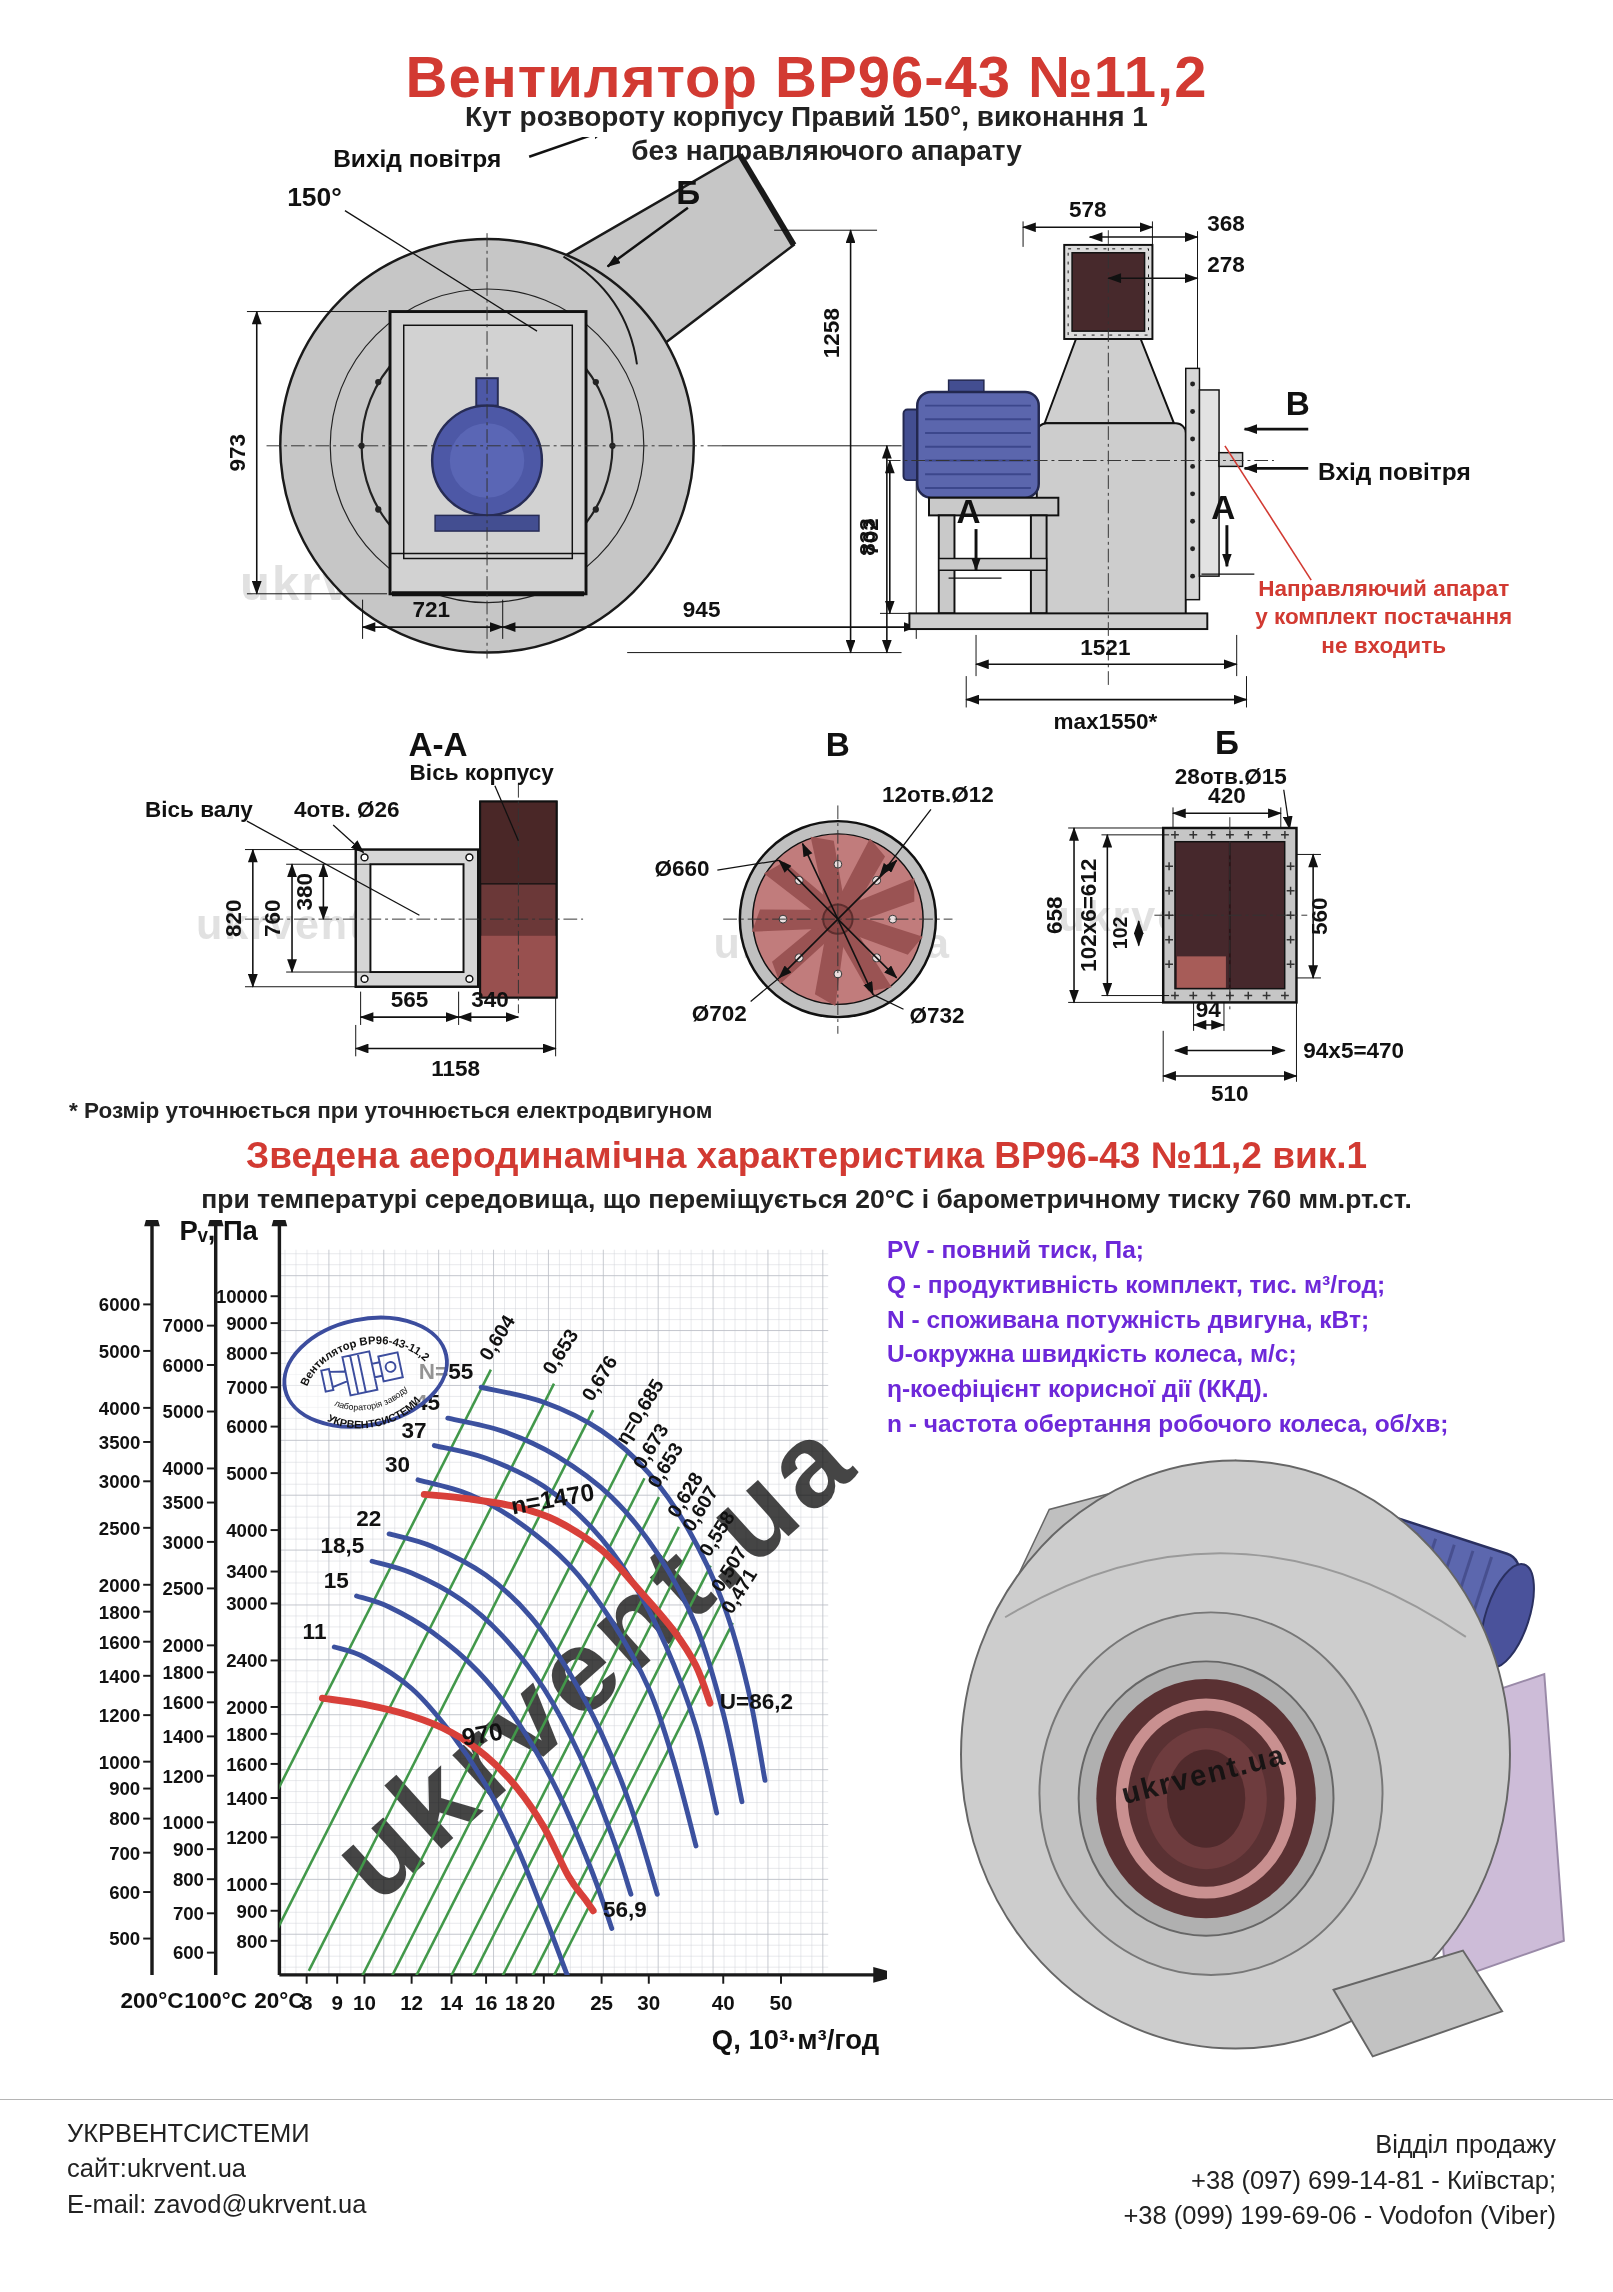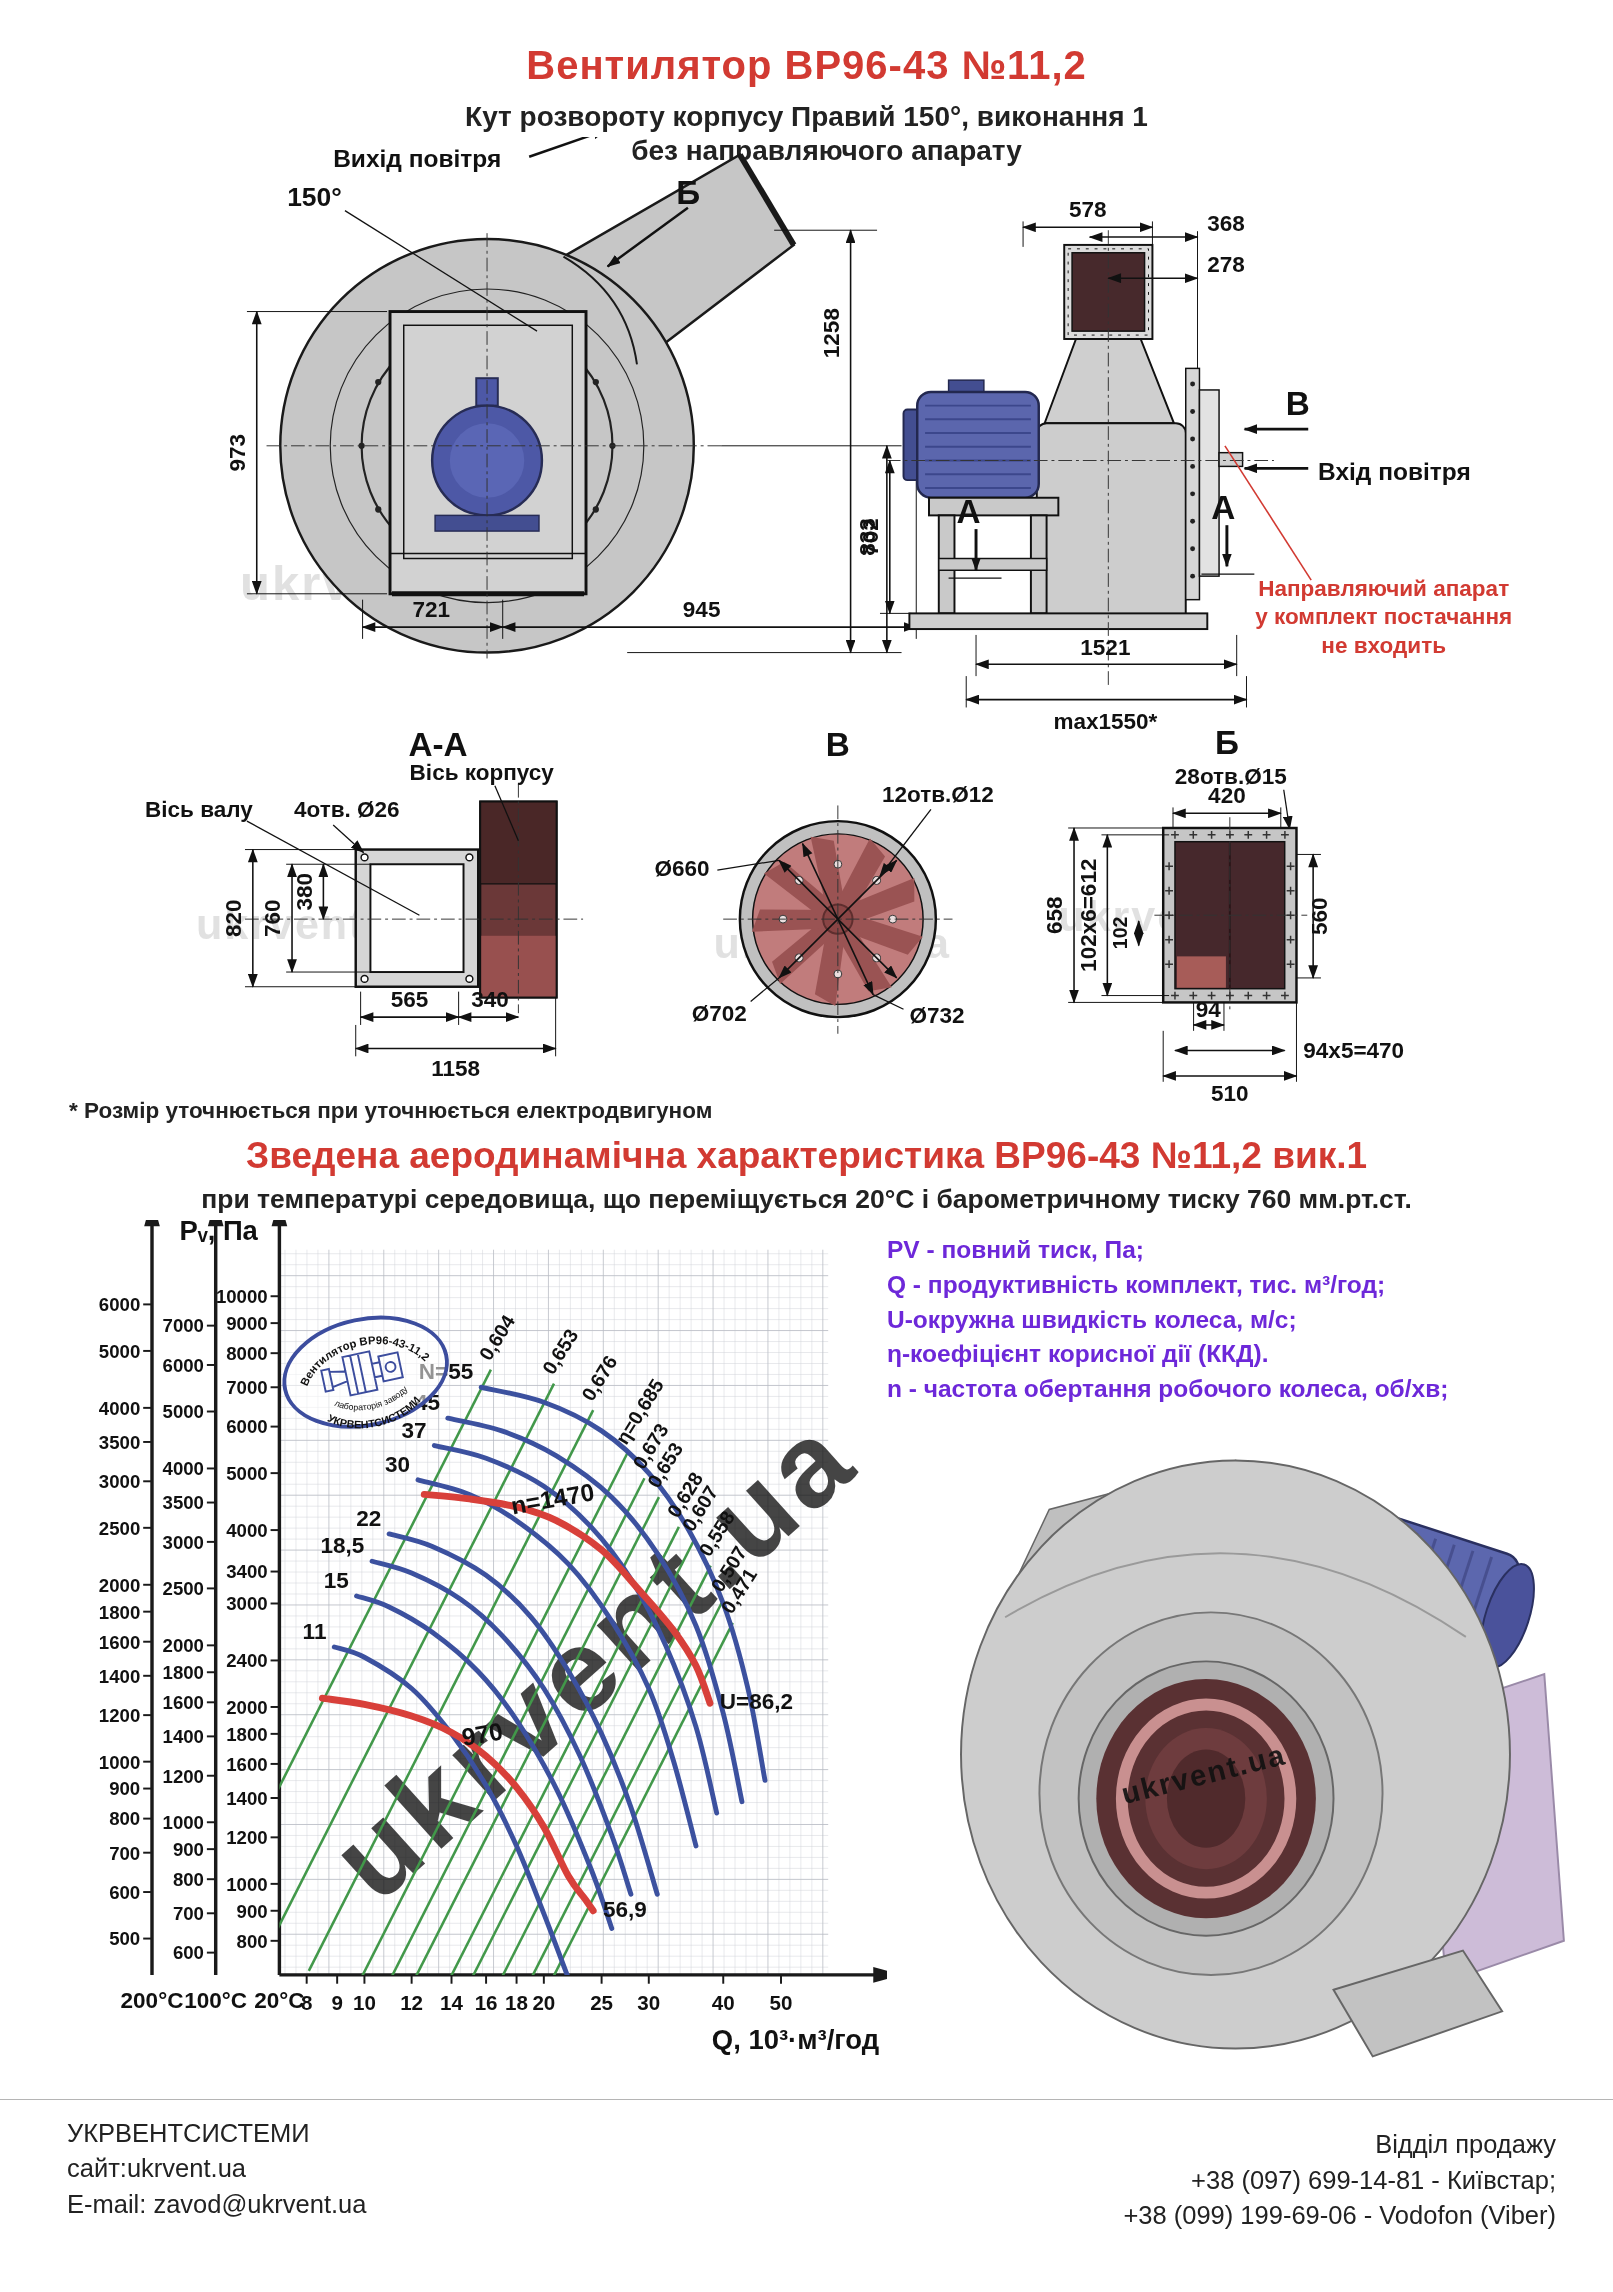--- a/index.html
+++ b/index.html
@@ -1,20 +1,20 @@
 <!DOCTYPE html>
 <html><head>
 <meta charset="utf-8">
 <style>
   html,body{margin:0;padding:0;}
   body{width:1613px;height:2293px;position:relative;background:#fff;
        font-family:"Liberation Sans",sans-serif;overflow:hidden;}
   .abs{position:absolute;}
   .ctr{left:0;right:0;text-align:center;}
-  .page-title{top:43px;font-size:40px;font-weight:bold;color:#d23a32;letter-spacing:1px;}
+  .page-title{top:43px;font-size:58px;font-weight:bold;color:#d23a32;letter-spacing:1px;}
   .page-sub1{top:101px;font-size:28px;font-weight:bold;color:#222;}
   .page-sub2{top:135px;font-size:28px;font-weight:bold;color:#222;padding-left:40px;}
   .footnote{left:69px;top:1098px;font-size:22.5px;font-weight:bold;color:#222;}
   .aero-head{top:1135px;font-size:37px;font-weight:bold;color:#d23a32;}
   .aero-sub{top:1184px;font-size:26.5px;font-weight:bold;color:#222;}
   .legend{left:887px;top:1233px;width:716px;font-size:24.5px;font-weight:bold;color:#6d28d9;line-height:1.42;}
   .footer{top:2099px;left:0;right:0;border-top:1px solid #b5b5b5;padding-top:13.7px;font-size:25.5px;color:#222;}
   .footer .fl{position:absolute;left:67px;top:15.7px;line-height:1.4;}
   .footer .fr{position:absolute;right:57px;top:3px;text-align:right;line-height:1.4;margin-top:24px;}
   svg text{font-family:"Liberation Sans",sans-serif;fill:#111;}
@@ -647,20 +647,21 @@
       <circle cx="26" cy="0" r="5" stroke="#3c4d9e" stroke-width="2" fill="none"></circle>
       <text font-size="11.5" font-weight="bold" fill="#3c4d9e"><textPath href="#stampTop" xlink:href="#stampTop" startOffset="50%" text-anchor="middle">Вентилятор ВР96-43-11,2</textPath></text>
       <text font-size="9" font-weight="normal" fill="#3c4d9e"><textPath href="#stampB1" xlink:href="#stampB1" startOffset="50%" text-anchor="middle">лабораторія заводу</textPath></text>
       <text font-size="11" font-weight="bold" fill="#3c4d9e"><textPath href="#stampB2" xlink:href="#stampB2" startOffset="50%" text-anchor="middle">УКРВЕНТСИСТЕМИ</textPath></text>
     </g>
   </svg>
 
 <div class="abs legend">
   <div>PV - повний тиск, Па;</div>
   <div>Q - продуктивність комплект, тис. м³/год;</div>
+  <div>N - споживана потужність двигуна, кВт;</div>
   <div>U-окружна швидкість колеса, м/с;</div>
   <div>η-коефіцієнт корисної дії (ККД).</div>
   <div>n - частота обертання робочого колеса, об/хв;</div>
 </div>
 
 <svg class="abs" style="left:912px;top:1421px" width="696" height="667" viewBox="0 0 710 680">
   <g>
     <polygon points="520,300 645,258 665,530 545,572" fill="#cdbcd8" stroke="#9a8aa8" stroke-width="2"></polygon>
     <g transform="rotate(18 520 170)">
       <rect x="440" y="110" width="170" height="120" rx="18" fill="#5c67ae" stroke="#2a3060" stroke-width="2.5"></rect>

